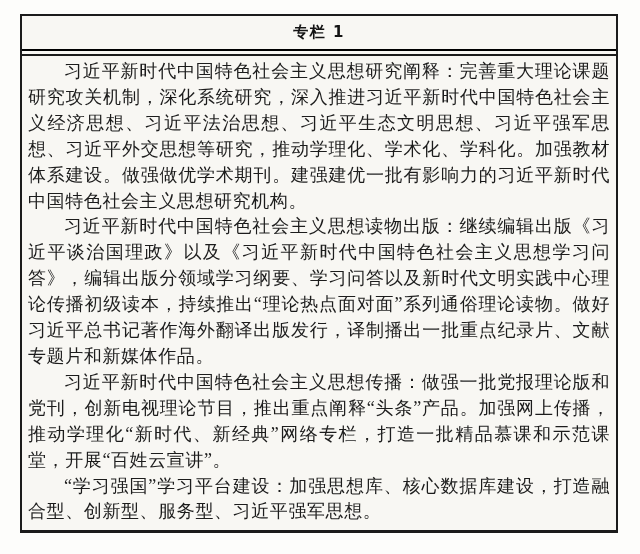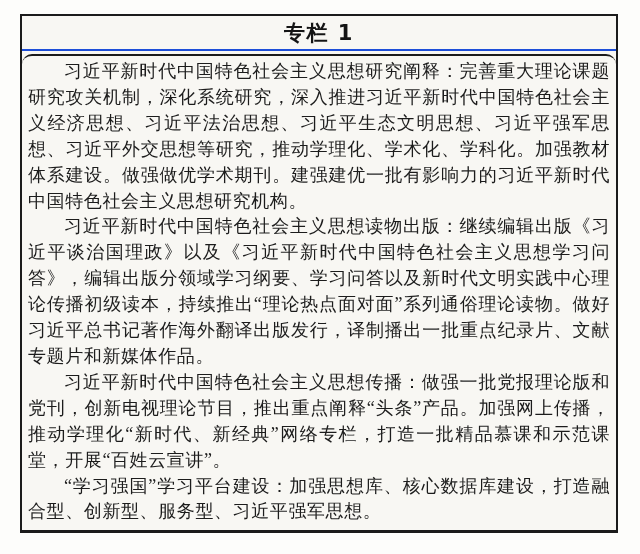--- a/index.html
+++ b/index.html
@@ -22,37 +22,36 @@
     height: 519px;
     box-sizing: border-box;
     border: 2px solid #1b1b1b;
     border-bottom-width: 3px;
     background: #f8f7f3;
     overflow: hidden;
   }
   .panel-header {
     height: 33px;
     box-sizing: content-box;
-    border-bottom: 2px solid #1d4ed8;
+    border-bottom: 2px solid #000000;
     display: flex;
     align-items: center;
     justify-content: center;
     gap: 17px;
     font-family: "DejaVu Sans", "Liberation Sans", sans-serif;
     font-weight: bold;
-    font-size: 21px;
+    font-size: 15px;
     color: #141414;
     letter-spacing: 1.5px;
     white-space: nowrap;
   }
   .panel-body {
     border-top: 2px solid #1b1b1b;
     margin-top: 3px;
     padding: 3px 6px 8px 6px;
-    border-radius: 10px;
   }
   .panel-body p {
     margin: 0;
     text-indent: 2em;
     text-align: justify;
     font-size: 18px;
     line-height: 25.9px;
     letter-spacing: 0.6px;
     color: #1c1c1c;
   }

